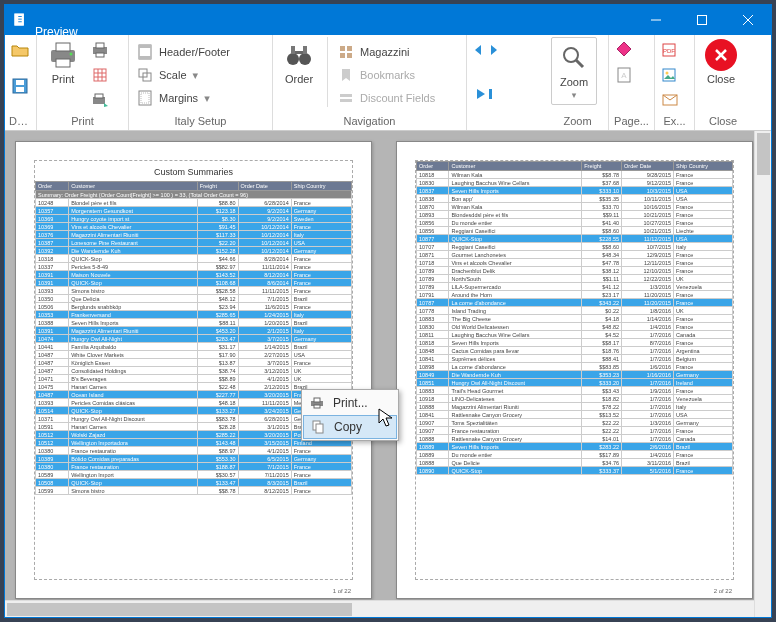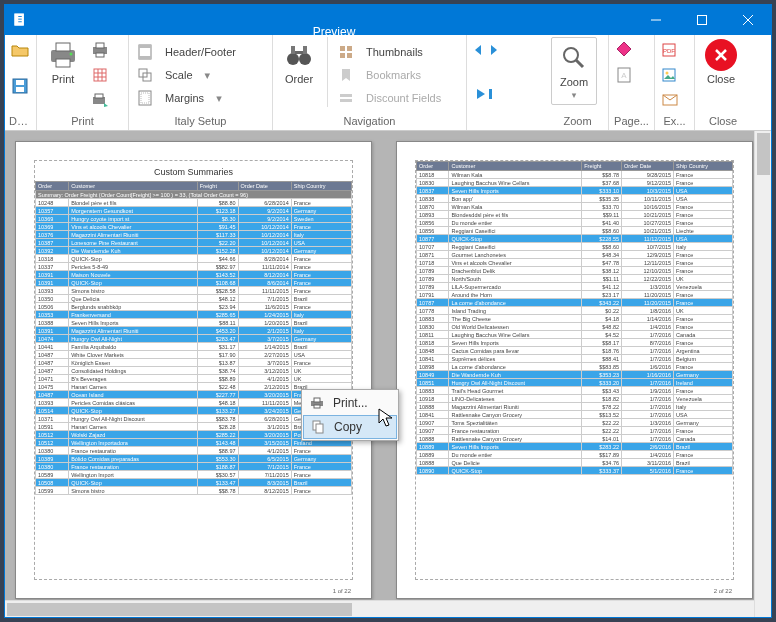--- a/index.html
+++ b/index.html
@@ -1,32 +1,32 @@
 <!DOCTYPE html>
 <html><head>
 <meta charset="utf-8">
 <style>
 * { margin:0; padding:0; box-sizing:border-box; font-family:"Segoe UI",Arial,sans-serif; }
 body { width:776px; height:622px; background:#374254; overflow:hidden; }
 .frame { position:absolute; left:4px; top:4px; width:768px; height:614px; background:#fff; border:1px solid #0078d7; display:flex; flex-direction:column; }
 .titlebar { height:30px; background:#0078d7; color:#fff; display:flex; align-items:center; }
 .titlebar .icon { width:30px; display:flex; justify-content:center; }
-.titlebar .title { flex:1; text-align:center; font-size:12px;margin-top:23px; }
+.titlebar .title { flex:1; text-align:left; font-size:12px;margin-top:23px; }
 .titlebar .wbtn { width:46px; height:30px; display:flex; align-items:center; justify-content:center; }
 .titlebar .wbtn svg { width:10px; height:10px; }
 .ribbon { display:flex; border-bottom:1px solid #ccc; background:#fff; color:#444; font-size:11px; height:96px; }
 .rgroup { display:flex; flex-direction:column; border-right:1px solid #ddd; padding:2px 4px 0 4px; }
 .rgroup .body { flex:1; display:flex; align-items:flex-start; gap:4px; }
 .rgroup .label { text-align:center; font-size:11px; color:#666; padding:2px 0 3px 0; white-space:nowrap; overflow:hidden; text-overflow:ellipsis; }
 .bigbtn { display:flex; flex-direction:column; align-items:center; justify-content:flex-start; gap:2px; padding:2px 6px; min-width:44px; }
 .bigbtn .ic { width:32px; height:32px; display:flex; align-items:center; justify-content:center; }
 .bigbtn .bl { font-size:11px; text-align:center; line-height:12px; color:#444; }
 .smcol { display:flex; flex-direction:column; gap:3px; padding-top:2px; }
 .smbtn { width:22px; height:22px; display:flex; align-items:center; justify-content:center; }
-.menuitem { display:flex; align-items:center; gap:12px; height:22px; padding:0 4px; }
+.menuitem { display:flex; align-items:center; gap:6px; height:22px; padding:0 4px; }
 .menuitem .mi-ic { width:16px; height:16px; display:flex; align-items:center; justify-content:center; }
 .menuitem .mi-lb { font-size:11px; color:#444; }
 .menuitem.dis .mi-lb { color:#aaa; }
 .close-ic { width:32px; height:32px; border-radius:50%; background:#e81123; display:flex; align-items:center; justify-content:center; }
 
 .viewer { flex:1; background:#b5b5b5; position:relative; overflow:hidden; }
 .pages-surface { position:absolute; left:10px; top:10px; right:18px; bottom:18px; background:#b5b5b5; display:flex; gap:24px; }
 .page { background:#fff; border:1px solid #888; box-shadow:1px 1px 3px rgba(0,0,0,0.2); position:relative; flex:1; }
 .page-inner { position:absolute; left:18px; top:18px; right:18px; bottom:18px; border:1px dashed #aaa; overflow:hidden; }
 .ptitle { text-align:center; font-size:9px; font-weight:500; color:#333; padding:6px 0 4px 0; }
@@ -205,21 +205,21 @@
         <div style="display:flex;flex-direction:column;gap:1px;padding-top:4px">
           <div class="menuitem">
             <div class="mi-ic">
                 <svg width="14" height="14" viewBox="0 0 14 14">
                   <rect x="1" y="1" width="5" height="5" fill="#ca8"></rect>
                   <rect x="8" y="1" width="5" height="5" fill="#ca8"></rect>
                   <rect x="1" y="8" width="5" height="5" fill="#ca8"></rect>
                   <rect x="8" y="8" width="5" height="5" fill="#ca8"></rect>
                 </svg>
               </div>
-            <div class="mi-lb">Thumbnails</div>
+            <div class="mi-lb">Magazzini</div>
           </div>
           <div class="menuitem dis">
             <div class="mi-ic">
                 <svg width="14" height="14" viewBox="0 0 14 14">
                   <path d="M3 1h8v12l-4-3-4 3z" fill="#ccc"></path>
                 </svg>
               </div>
             <div class="mi-lb">Bookmarks</div>
           </div>
           <div class="menuitem dis">

